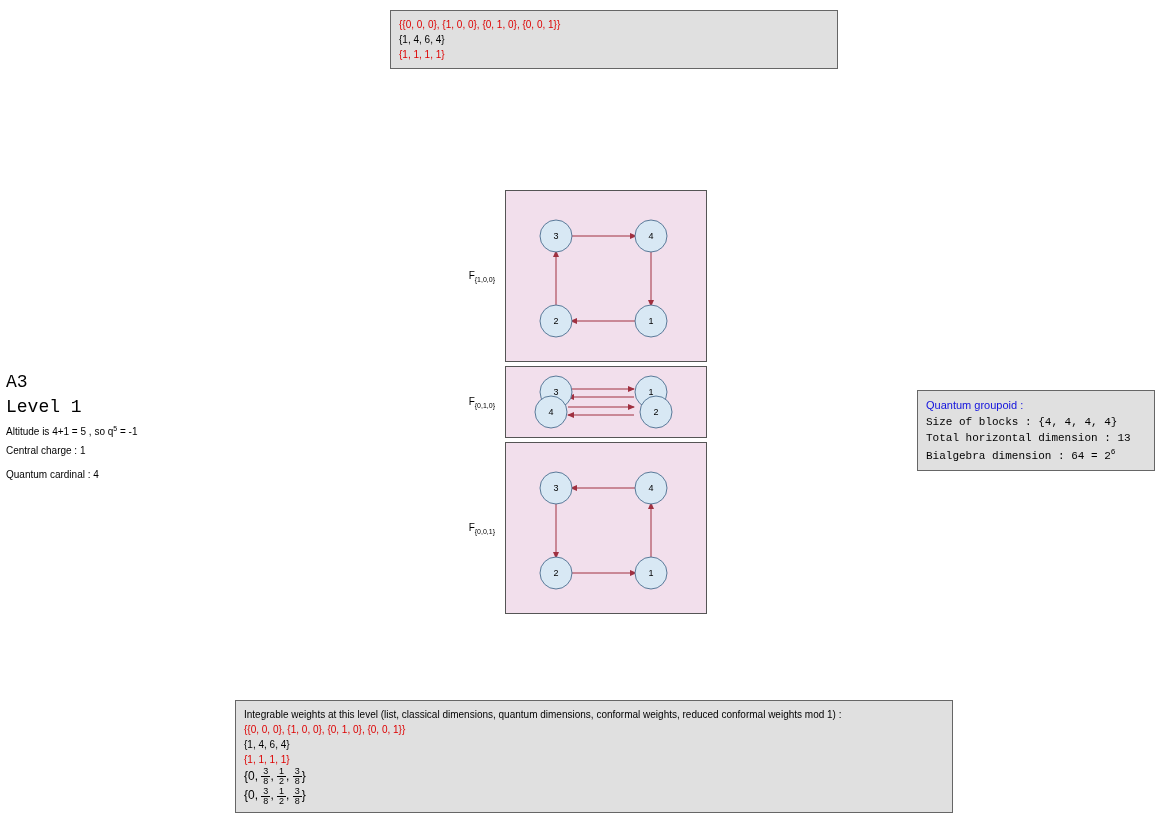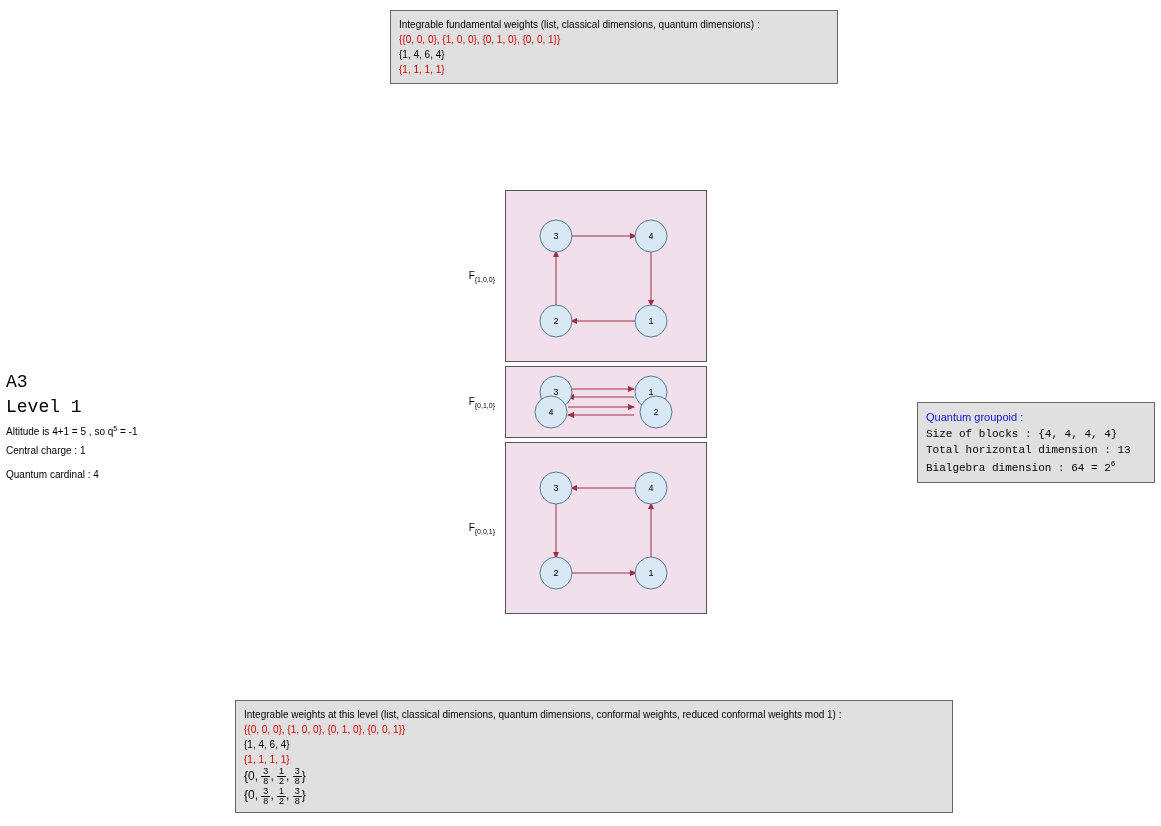--- a/index.html
+++ b/index.html
@@ -79,37 +79,36 @@
 
 <svg width="0" height="0" style="position:absolute">
   <defs>
     <marker id="arrow" markerWidth="7" markerHeight="7" refX="6" refY="3" orient="auto">
       <path d="M0,0 L7,3 L0,6 Z" fill="#a03040"></path>
     </marker>
   </defs>
 </svg>
 
 <div class="box" style="left:390px; top:10px; width:430px;">
-  <div class="title">Integrable fundamental weights (list, classical dimensions, quantum dimensions) :</div>
   <div class="red">{{0, 0, 0}, {1, 0, 0}, {0, 1, 0}, {0, 0, 1}}</div>
   <div>{1, 4, 6, 4}</div>
   <div class="red">{1, 1, 1, 1}</div>
 </div>
 
 <div class="left-panel">
   <h1>A3</h1>
   <h1>Level 1</h1>
   <p>
     <span>Altitude is 4+1 = 5 , so q</span><sup>5</sup><span> = -1</span>
   </p>
   <p>Central charge : 1</p>
   <p style="margin-top:10px;">Quantum cardinal : 4</p>
 </div>
 
-<div class="box" style="right:6px; top:390px; width:220px; font-family:'Courier New',monospace; font-size:11px;margin-top:12px;">
+<div class="box" style="right:6px; top:390px; width:220px; font-family:'Courier New',monospace; font-size:11px;">
   <div class="blue" style="font-family:Verdana,sans-serif;">Quantum groupoid :</div>
   <div>Size of blocks : {4, 4, 4, 4}</div>
   <div>Total horizontal dimension : 13</div>
   <div>
     <span>Bialgebra dimension : 64 = 2</span><sup>6</sup>
   </div>
 </div>
 
 <div class="graphs">
 

